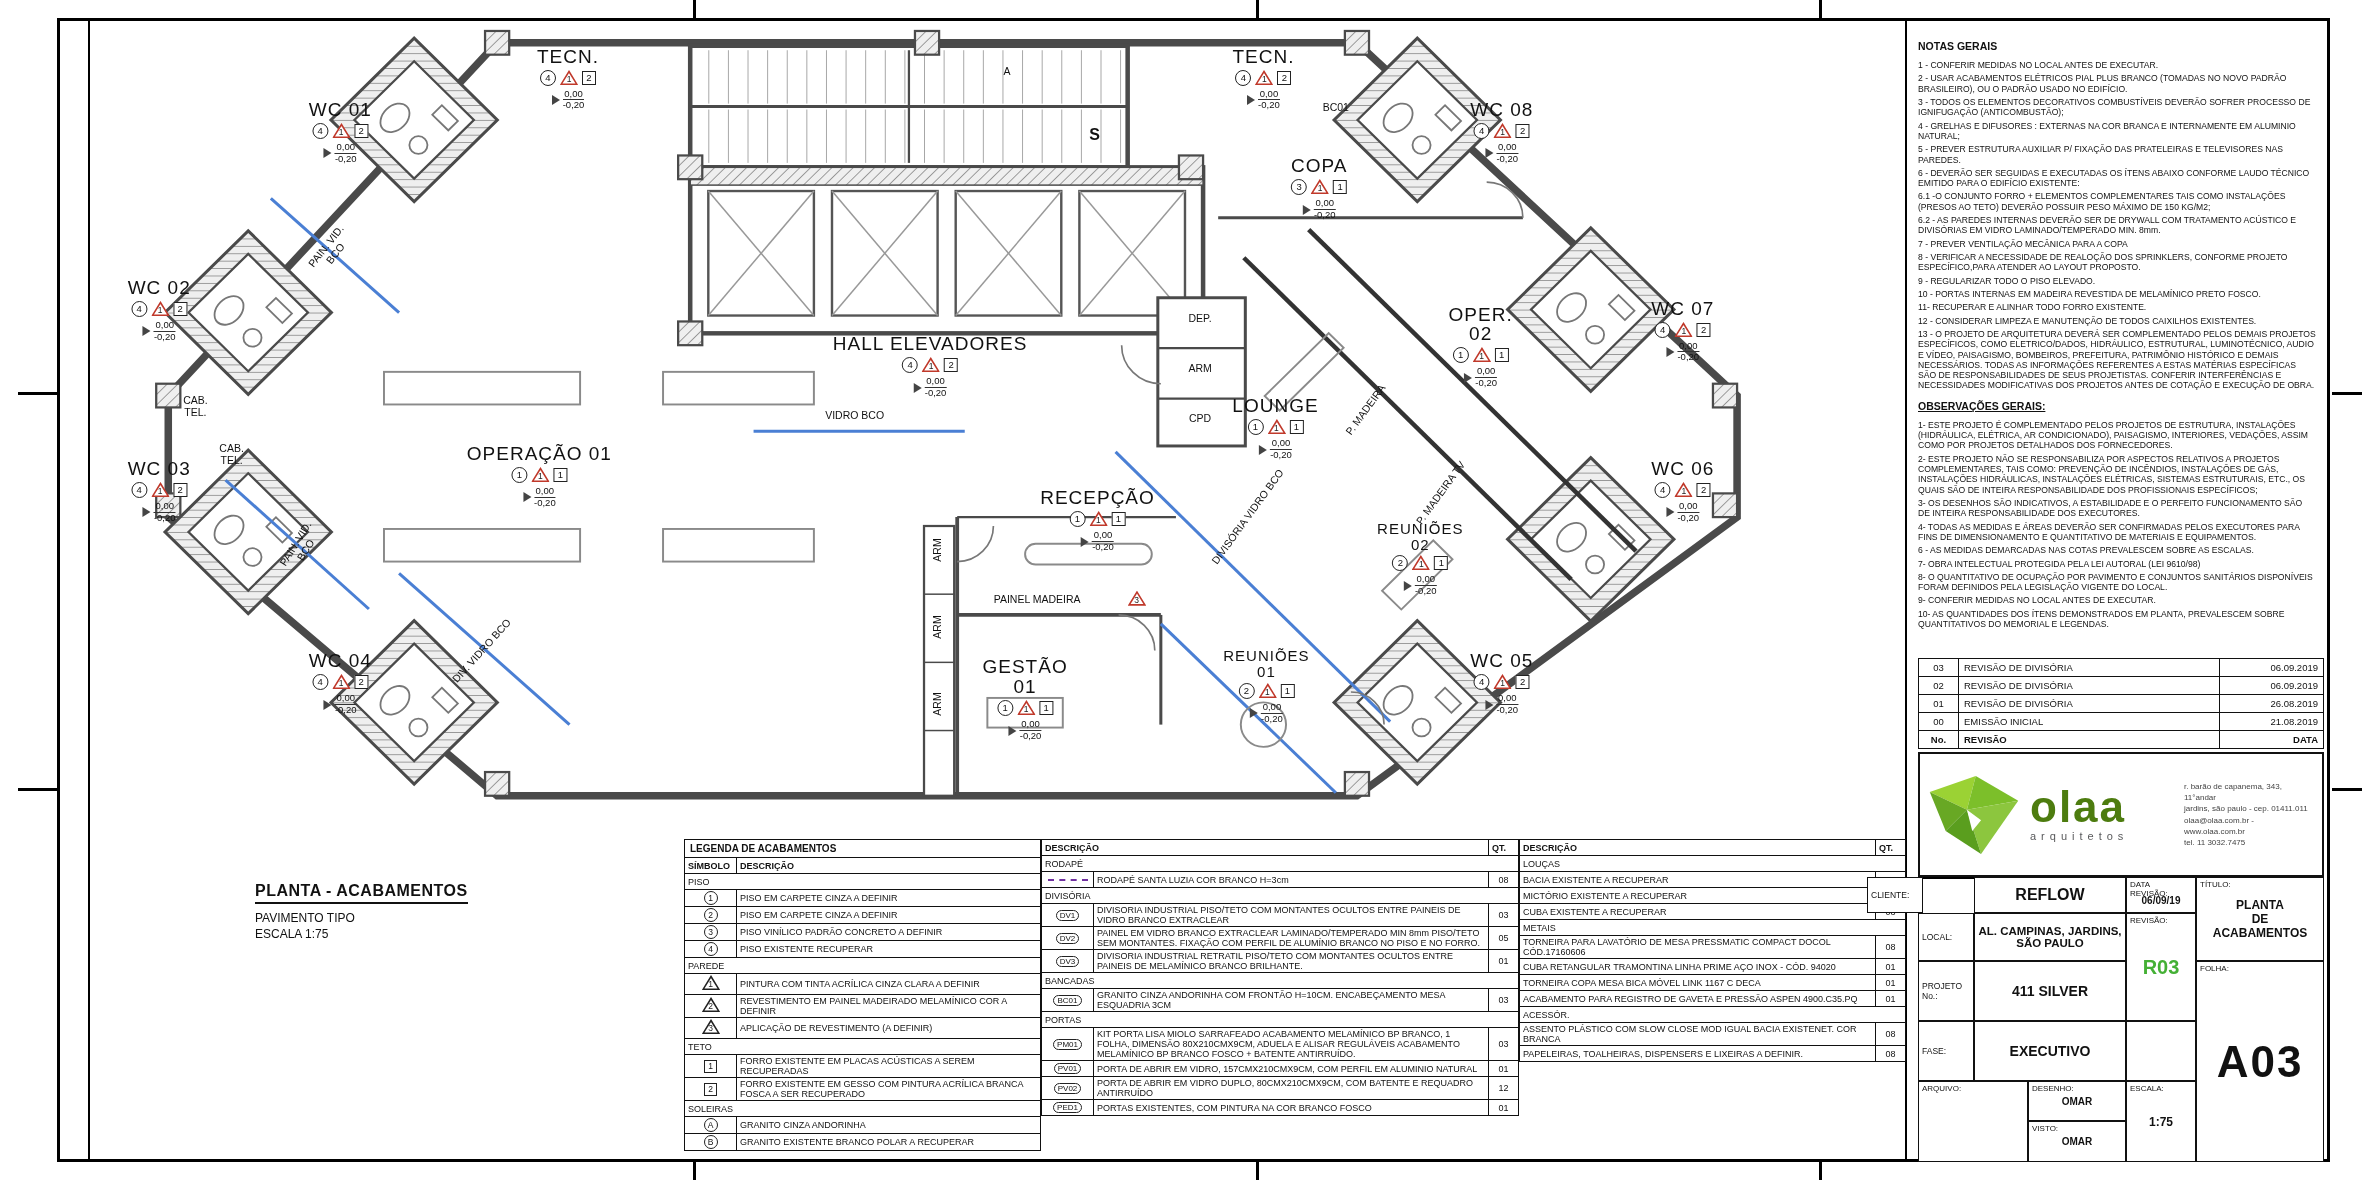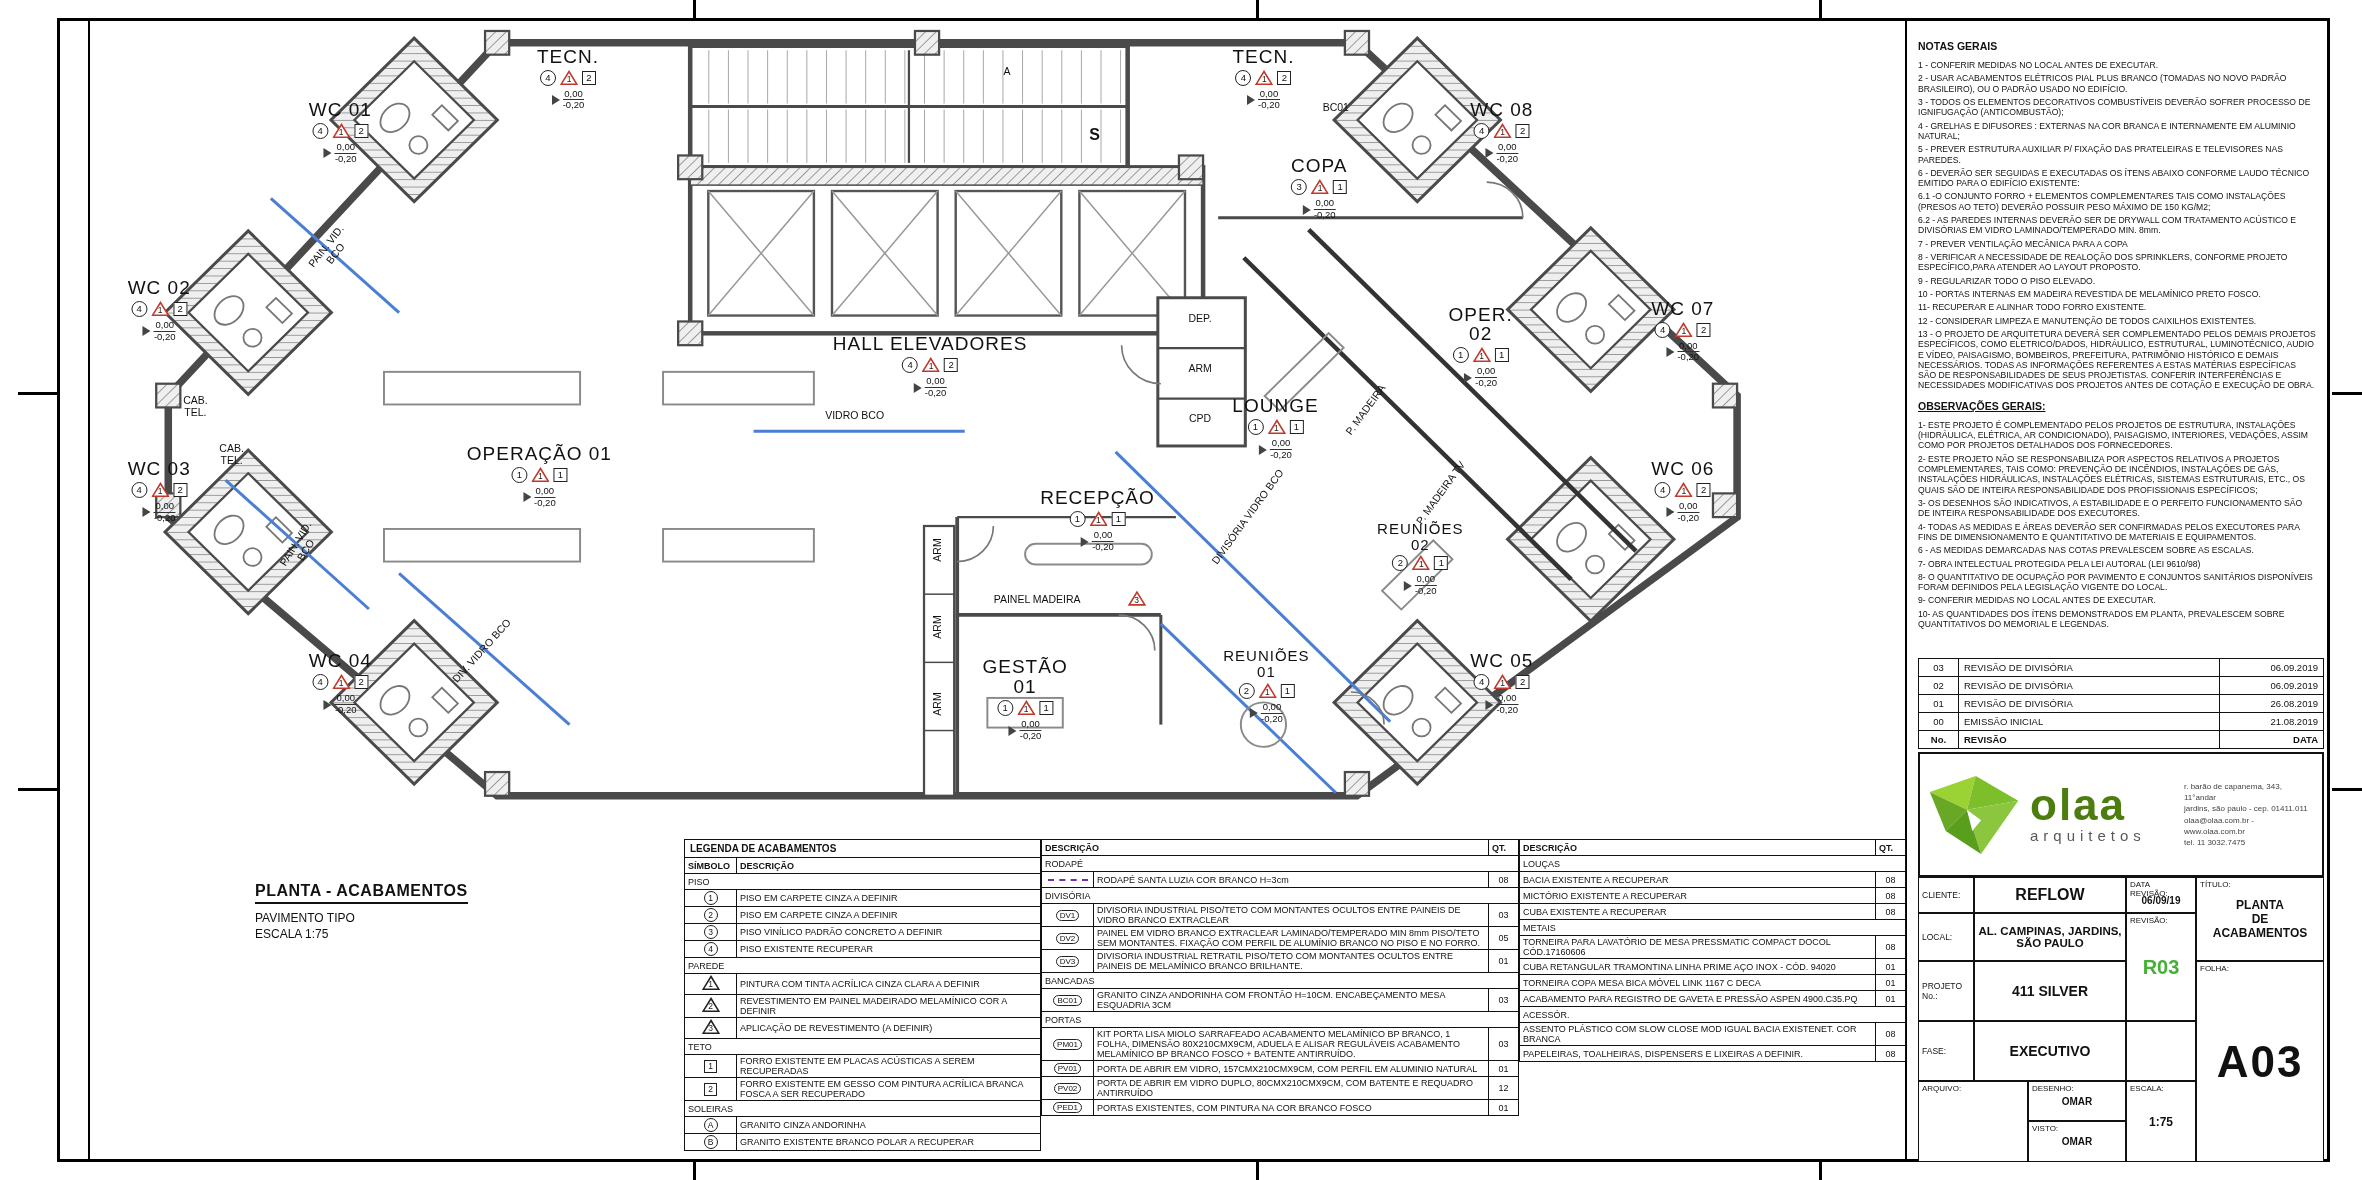--- a/index.html
+++ b/index.html
@@ -63,21 +63,21 @@
 table.rev td{border:1px solid #111;height:18px;padding:1px 5px}
 table.rev .c-no{text-align:center}
 table.rev .c-dt{text-align:right}
 tr.revfoot td{font-weight:bold}
 
 
 .logobox{position:absolute;left:1918px;top:752px;width:406px;height:125px;border:2px solid #111;display:flex;align-items:center;padding:8px;background:#fff}
 .gem{width:92px;height:82px;flex:0 0 auto}
 .lname{margin-left:10px}
 .olaa{font-size:44px;font-weight:bold;color:#4d7c0f;line-height:.9;letter-spacing:2px}
-.arq{font-size:15px;letter-spacing:5px;color:#58595b;margin-top:3px}
+.arq{font-size:11px;letter-spacing:5px;color:#58595b;margin-top:3px}
 .laddr{margin-left:auto;font-size:8px;color:#444;line-height:1.4;max-width:130px}
 
 
 .tbwrap{position:absolute;left:1918px;top:877px;width:406px;height:285px;border:2px solid #000}
 .cell{position:absolute;border:1.2px solid #111;background:#fff}
 .cell .cl{position:absolute;top:2px;left:3px;font-size:8px;line-height:1.15;white-space:pre-line}
 .cell .cv{width:100%;height:100%;display:flex;align-items:center;justify-content:center;font-weight:bold;text-align:center;white-space:pre-line}
 .cv.small{font-weight:normal;font-size:8.5px;justify-content:flex-start;padding-left:3px;text-align:left}
 .v16{font-size:16px}.v14{font-size:14px}.v12{font-size:12px}.v11{font-size:11.5px}.v10{font-size:10px}
 .v20g{font-size:20px;color:#44b035}
@@ -926,21 +926,21 @@
 
   <div>r. barão de capanema, 343, 11°andar</div>
       <div>jardins, são paulo - cep. 01411.011</div>
       <div>olaa@olaa.com.br - www.olaa.com.br</div>
       <div>tel. 11 3032.7475</div>
     </div>
 </div>
 
 <div class="tbwrap"></div>
 
-<div class="cell" style="left:1918px;top:877px;width:56px;height:36px">
+<div class="cell" style="left:1867px;top:877px;width:56px;height:36px">
   <div class="cv small">CLIENTE:</div>
   </div>
 <div class="cell" style="left:1974px;top:877px;width:152px;height:36px">
   <div class="cv v16">REFLOW</div>
   </div>
 
 <div class="cell" style="left:1918px;top:913px;width:56px;height:48px">
   <div class="cv small">LOCAL:</div>
   </div>
 <div class="cell" style="left:1974px;top:913px;width:152px;height:48px">

